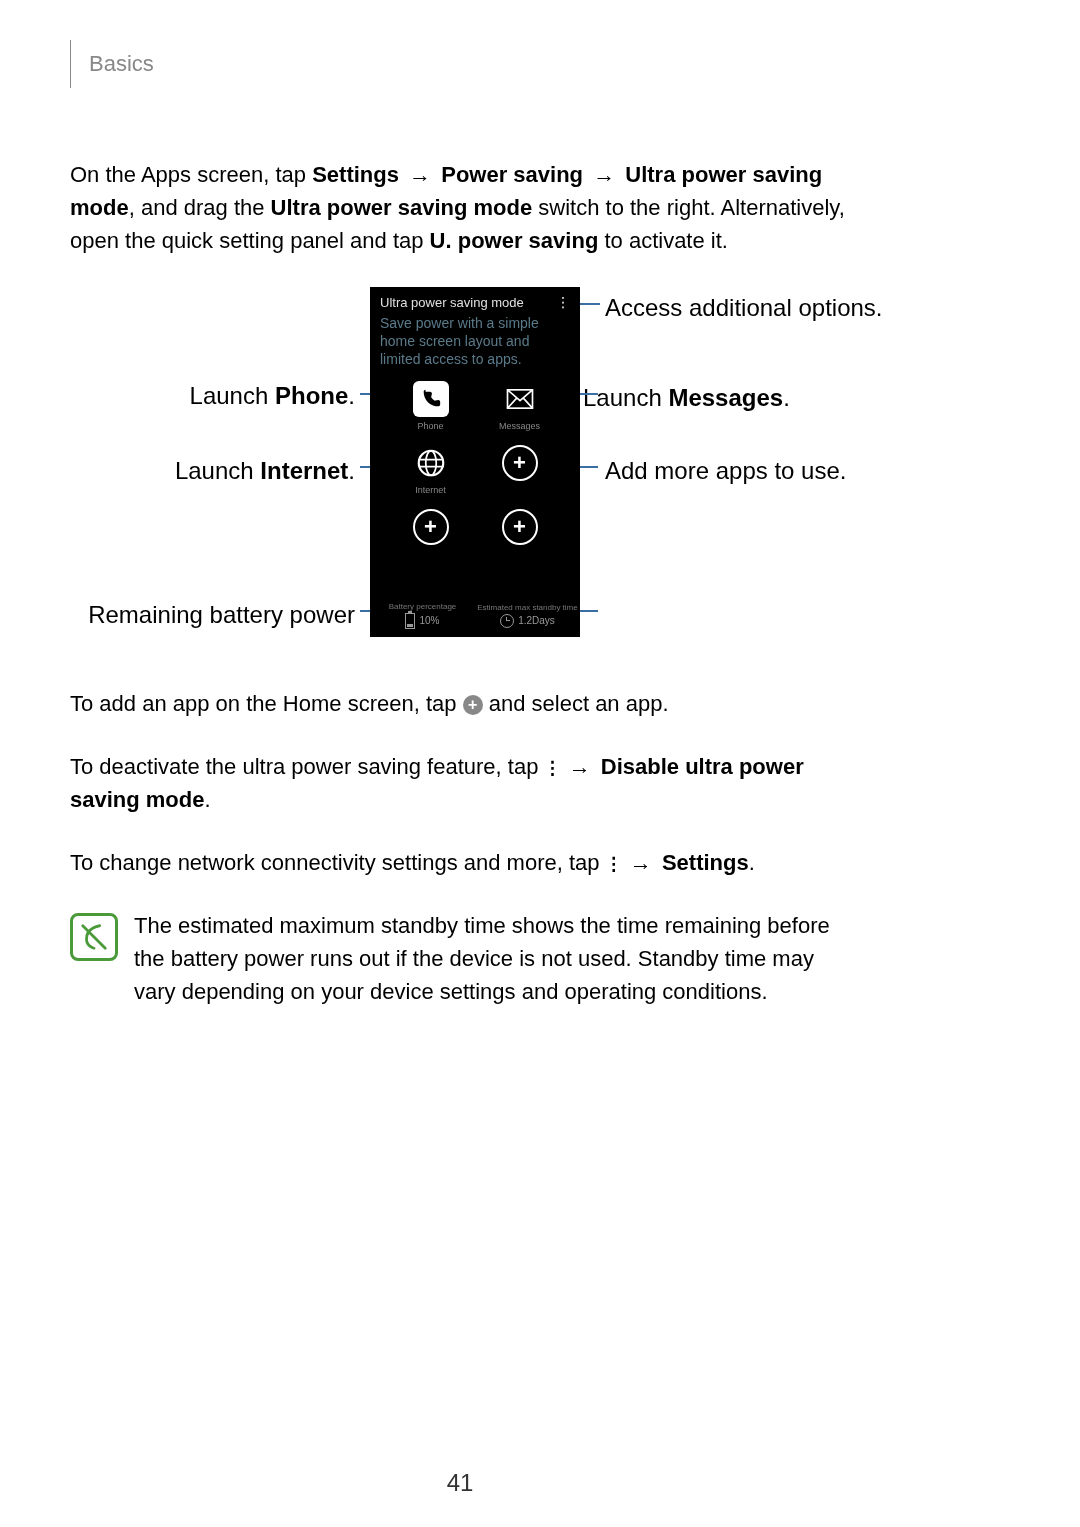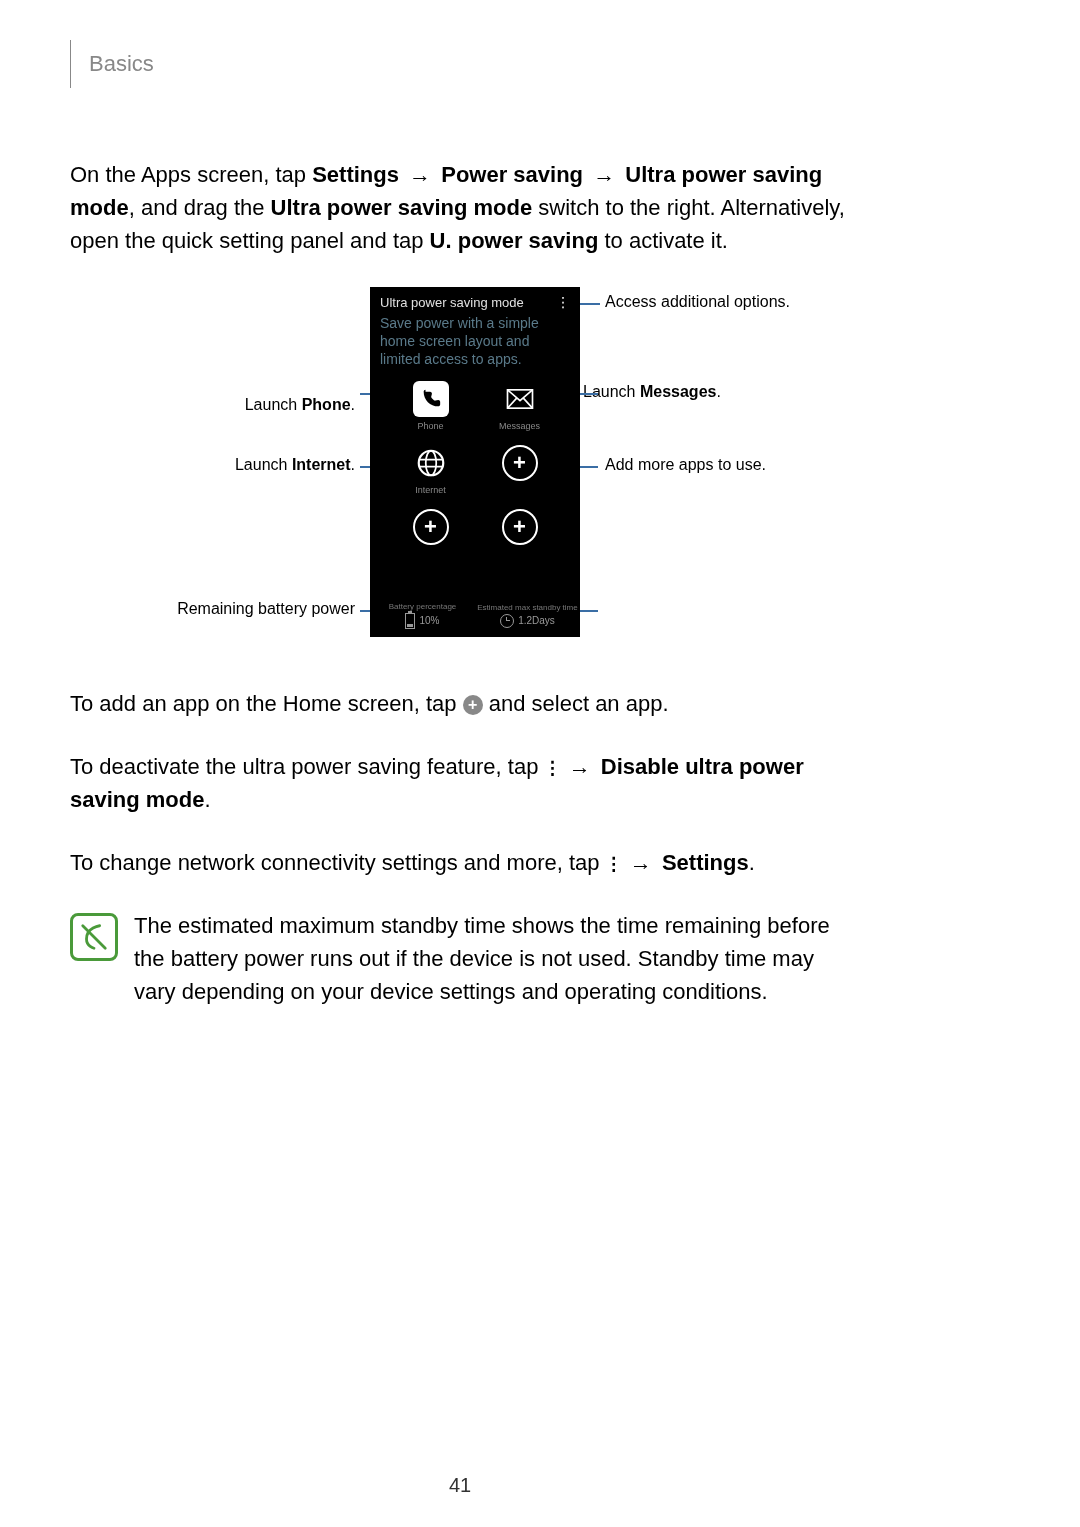--- a/index.html
+++ b/index.html
@@ -153,21 +153,21 @@
   .batt-ic::after { content:''; position:absolute; left:1px; right:1px; bottom:1px; height:3px; background:#999; }
   .clock-ic {
     width: 12px; height: 12px; border-radius:50%; border:1px solid #999; position:relative;
   }
   .clock-ic::before{content:'';position:absolute;left:5px;top:2px;width:1px;height:4px;background:#999;}
   .clock-ic::after{content:'';position:absolute;left:5px;top:5px;width:4px;height:1px;background:#999;}
 
   
   .callout {
     position: absolute;
-    font-size: 16px;
+    font-size: 24px;
     color: #000;
     line-height: 1.3;
   }
   .cl-line {
     position: absolute;
     height: 2px;
     background: #3a6ea5;
   }
 
   
@@ -208,21 +208,21 @@
   .note-text {
     font-size: 22px;
     line-height: 1.5;
   }
 
   .page-num {
     position: absolute;
     bottom: 30px;
     left: 0; right: 0;
     text-align: center;
-    font-size: 20px;
+    font-size: 24px;
     color: #333;
     margin-top: 16px;
   }
 </style>
 </head>
 <body>
 
 <div class="page">
 
   <div class="header-line">
@@ -233,21 +233,21 @@
     <span>On the Apps screen, tap </span>
     <span class="b">Settings</span>
     <span class="arrow">→</span>
     <span class="b">Power saving</span>
     <span class="arrow">→</span>
     <span class="b">Ultra power saving mode</span><span>, and drag the </span><span class="b">Ultra power saving mode</span><span> switch to the right. Alternatively, open the quick setting panel and tap </span><span class="b">U. power saving</span><span> to activate it.</span>
   </div>
 
   <div class="figure-wrap">
 
-    <div class="callout" style="right:655px; top:108px; text-align:left;">
+    <div class="callout" style="right:655px; top:93px; text-align:left;">
       <span>Launch </span><span class="b">Phone</span><span>.</span>
     </div>
     <div class="cl-line" style="left:290px; top:106px; width:58px;"></div>
 
     <div class="callout" style="right:655px; top:168px; text-align:right;">
       <span>Launch </span><span class="b">Internet</span><span>.</span>
     </div>
     <div class="cl-line" style="left:290px; top:179px; width:58px;"></div>
 
     <div class="callout" style="right:655px; top:312px; text-align:right;">

